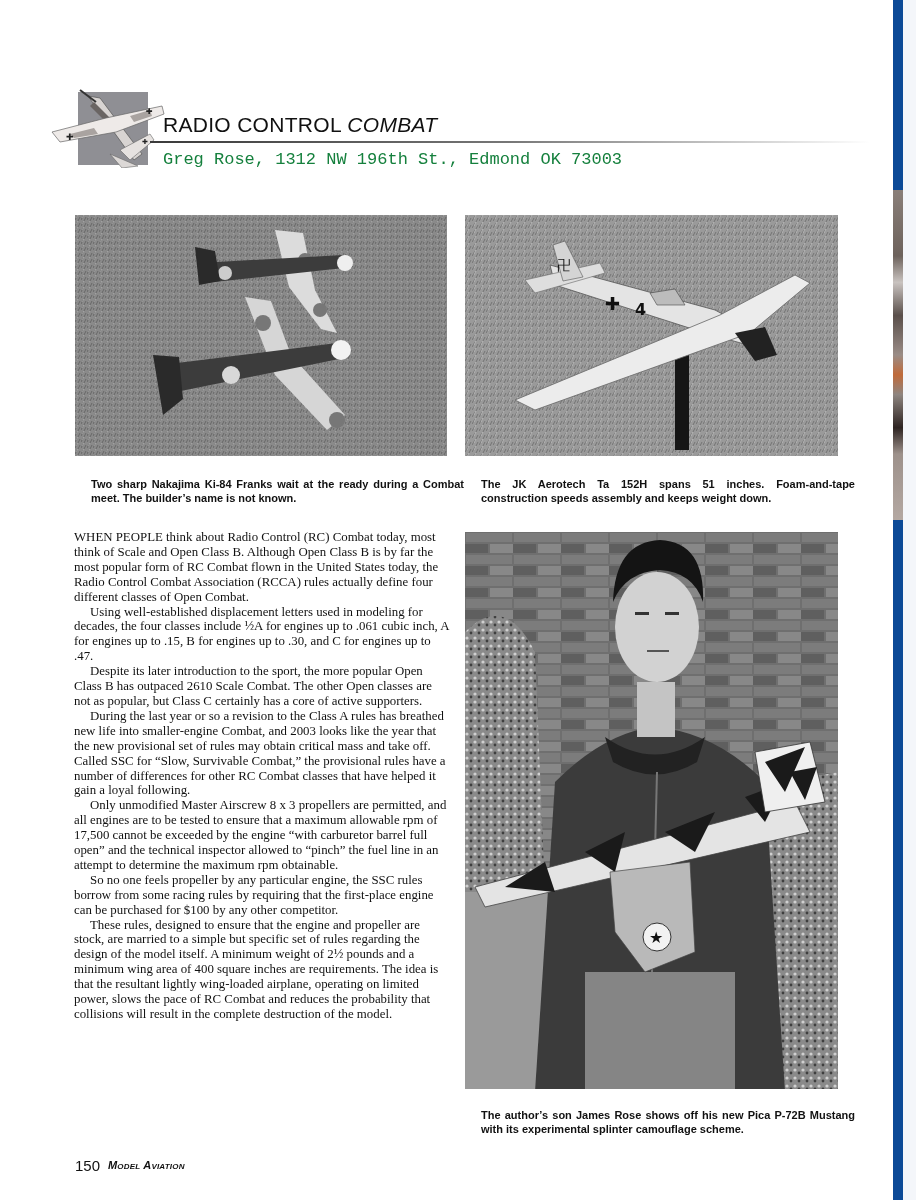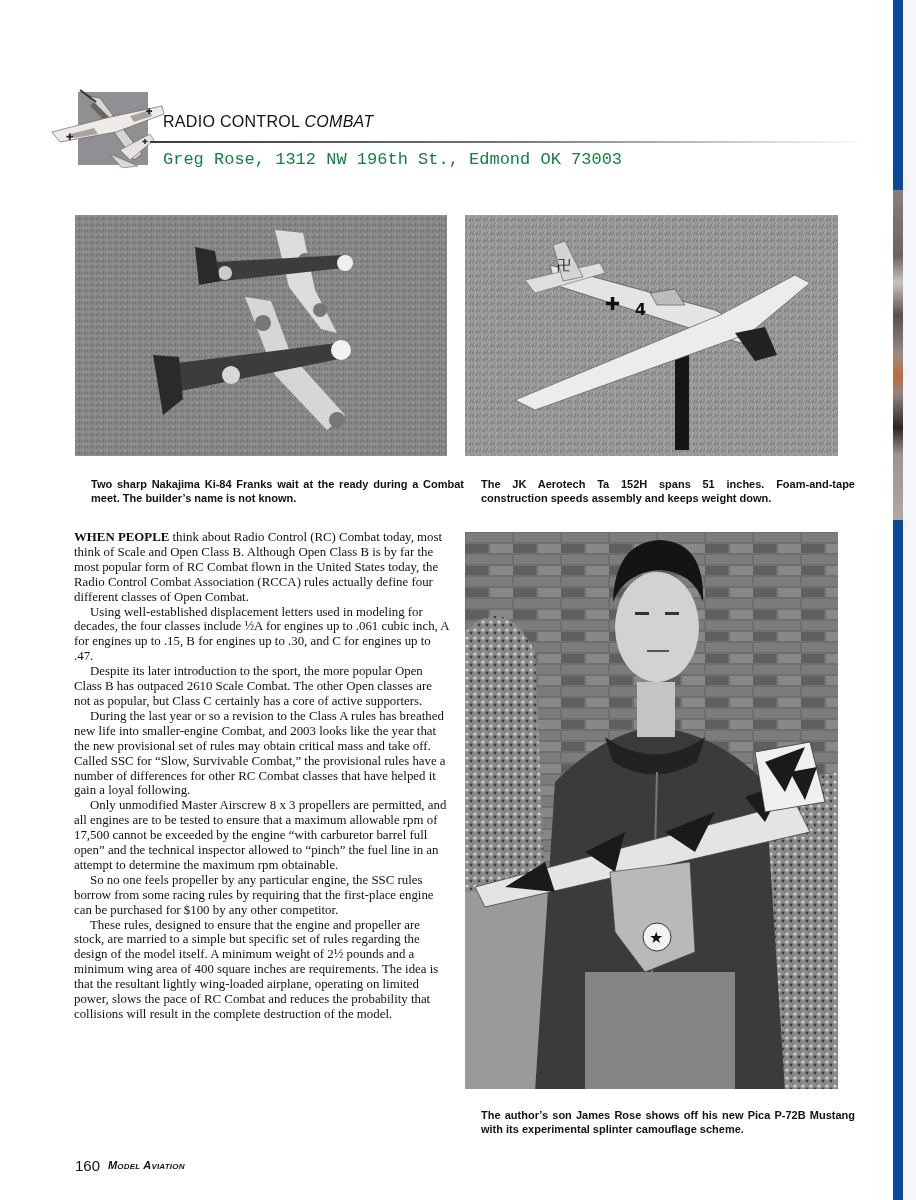--- a/index.html
+++ b/index.html
@@ -8,21 +8,21 @@
 
   
   .edge-blue { left:893px; top:0; width:10px; height:1200px; background:#0c4a97; }
   .edge-photo { left:893px; top:190px; width:10px; height:330px;
     background:linear-gradient(180deg,#8a7f79 0%,#6d625c 20%,#c9c3c0 28%,#5a4f4b 38%,#9a8c86 50%,#c06a3a 56%,#8e8580 62%,#2e2422 72%,#9d918b 80%,#b4a8a2 100%); }
   .edge-white { left:903px; top:0; width:13px; height:1200px; background:#f4f6fa; }
 
   
   .logo-box { left:78px; top:92px; width:70px; height:73px; background:#8f8f94; }
   .logo-plane { left:50px; top:88px; width:115px; height:80px; }
-  .title { left:163px; top:113px; font-family:"Liberation Sans", sans-serif; font-size:16px; letter-spacing:0.3px; color:#111; white-space:nowrap; }
+  .title { left:163px; top:113px; font-family:"Liberation Sans", sans-serif; font-size:21px; letter-spacing:0.3px; color:#111; white-space:nowrap; }
   .title i { font-style:italic; }
   .title-rule { left:150px; top:141px; width:720px; height:2px; background:linear-gradient(90deg,#3a3a3a 0%,#777 50%,#d5d5d5 85%,rgba(255,255,255,0) 100%); }
   .byline { left:163px; top:150px; font-family:Liberation Mono, monospace; font-size:17px; color:#15803d; white-space:nowrap; }
 
   
   .photo { overflow:hidden; }
   .photo svg { display:block; width:100%; height:100%; }
   .p1 { left:75px; top:215px; width:372px; height:241px; }
   .p2 { left:465px; top:215px; width:373px; height:241px; }
   .p3 { left:465px; top:532px; width:373px; height:557px; }
@@ -30,21 +30,21 @@
   
   .caption { font-family:"Liberation Sans", sans-serif; font-weight:bold; font-size:11px; line-height:13.5px; color:#111; text-align:justify;margin-left:16px; }
   .c1 { left:75px; top:478px; width:373px; }
   .c2 { left:465px; top:478px; width:374px; }
   .c3 { left:465px; top:1109px; width:374px; }
 
   
   .body-col { left:74px; top:530px; width:376px; font-size:12.85px; line-height:14.9px; color:#111; }
   .body-col p { margin:0; text-indent:16px; }
   .body-col p.first { text-indent:0; }
-  .body-col .lead { font-weight:bold; }
+  .body-col .lead { font-weight:normal; }
 
   
   .folio { left:75px; top:1157px; font-family:"Liberation Sans", sans-serif; font-size:15px; color:#111; }
   .mag { left:108px; top:1159px; font-family:"Liberation Sans", sans-serif; font-weight:bold; font-style:italic; font-size:11px; letter-spacing:0.2px; color:#111; font-variant:small-caps; }
 </style>
 </head>
 <body>
 
 <div class="abs edge-white"></div>
 <div class="abs edge-blue"></div>
@@ -192,14 +192,14 @@
 <div class="abs body-col">
   <p class="first"><span class="lead">WHEN PEOPLE</span><span> think about Radio Control (RC) Combat today, most think of Scale and Open Class B. Although Open Class B is by far the most popular form of RC Combat flown in the United States today, the Radio Control Combat Association (RCCA) rules actually define four different classes of Open Combat.</span></p>
   <p>Using well-established displacement letters used in modeling for decades, the four classes include ½A for engines up to .061 cubic inch, A for engines up to .15, B for engines up to .30, and C for engines up to .47.</p>
   <p>Despite its later introduction to the sport, the more popular Open Class B has outpaced 2610 Scale Combat. The other Open classes are not as popular, but Class C certainly has a core of active supporters.</p>
   <p>During the last year or so a revision to the Class A rules has breathed new life into smaller-engine Combat, and 2003 looks like the year that the new provisional set of rules may obtain critical mass and take off. Called SSC for “Slow, Survivable Combat,” the provisional rules have a number of differences for other RC Combat classes that have helped it gain a loyal following.</p>
   <p>Only unmodified Master Airscrew 8 x 3 propellers are permitted, and all engines are to be tested to ensure that a maximum allowable rpm of 17,500 cannot be exceeded by the engine “with carburetor barrel full open” and the technical inspector allowed to “pinch” the fuel line in an attempt to determine the maximum rpm obtainable.</p>
   <p>So no one feels propeller by any particular engine, the SSC rules borrow from some racing rules by requiring that the first-place engine can be purchased for $100 by any other competitor.</p>
   <p>These rules, designed to ensure that the engine and propeller are stock, are married to a simple but specific set of rules regarding the design of the model itself. A minimum weight of 2½ pounds and a minimum wing area of 400 square inches are requirements. The idea is that the resultant lightly wing-loaded airplane, operating on limited power, slows the pace of RC Combat and reduces the probability that collisions will result in the complete destruction of the model.</p>
 </div>
 
-<div class="abs folio">160</div>
+<div class="abs folio">150</div>
 <div class="abs mag">Model Aviation</div>
 
 </body></html>

